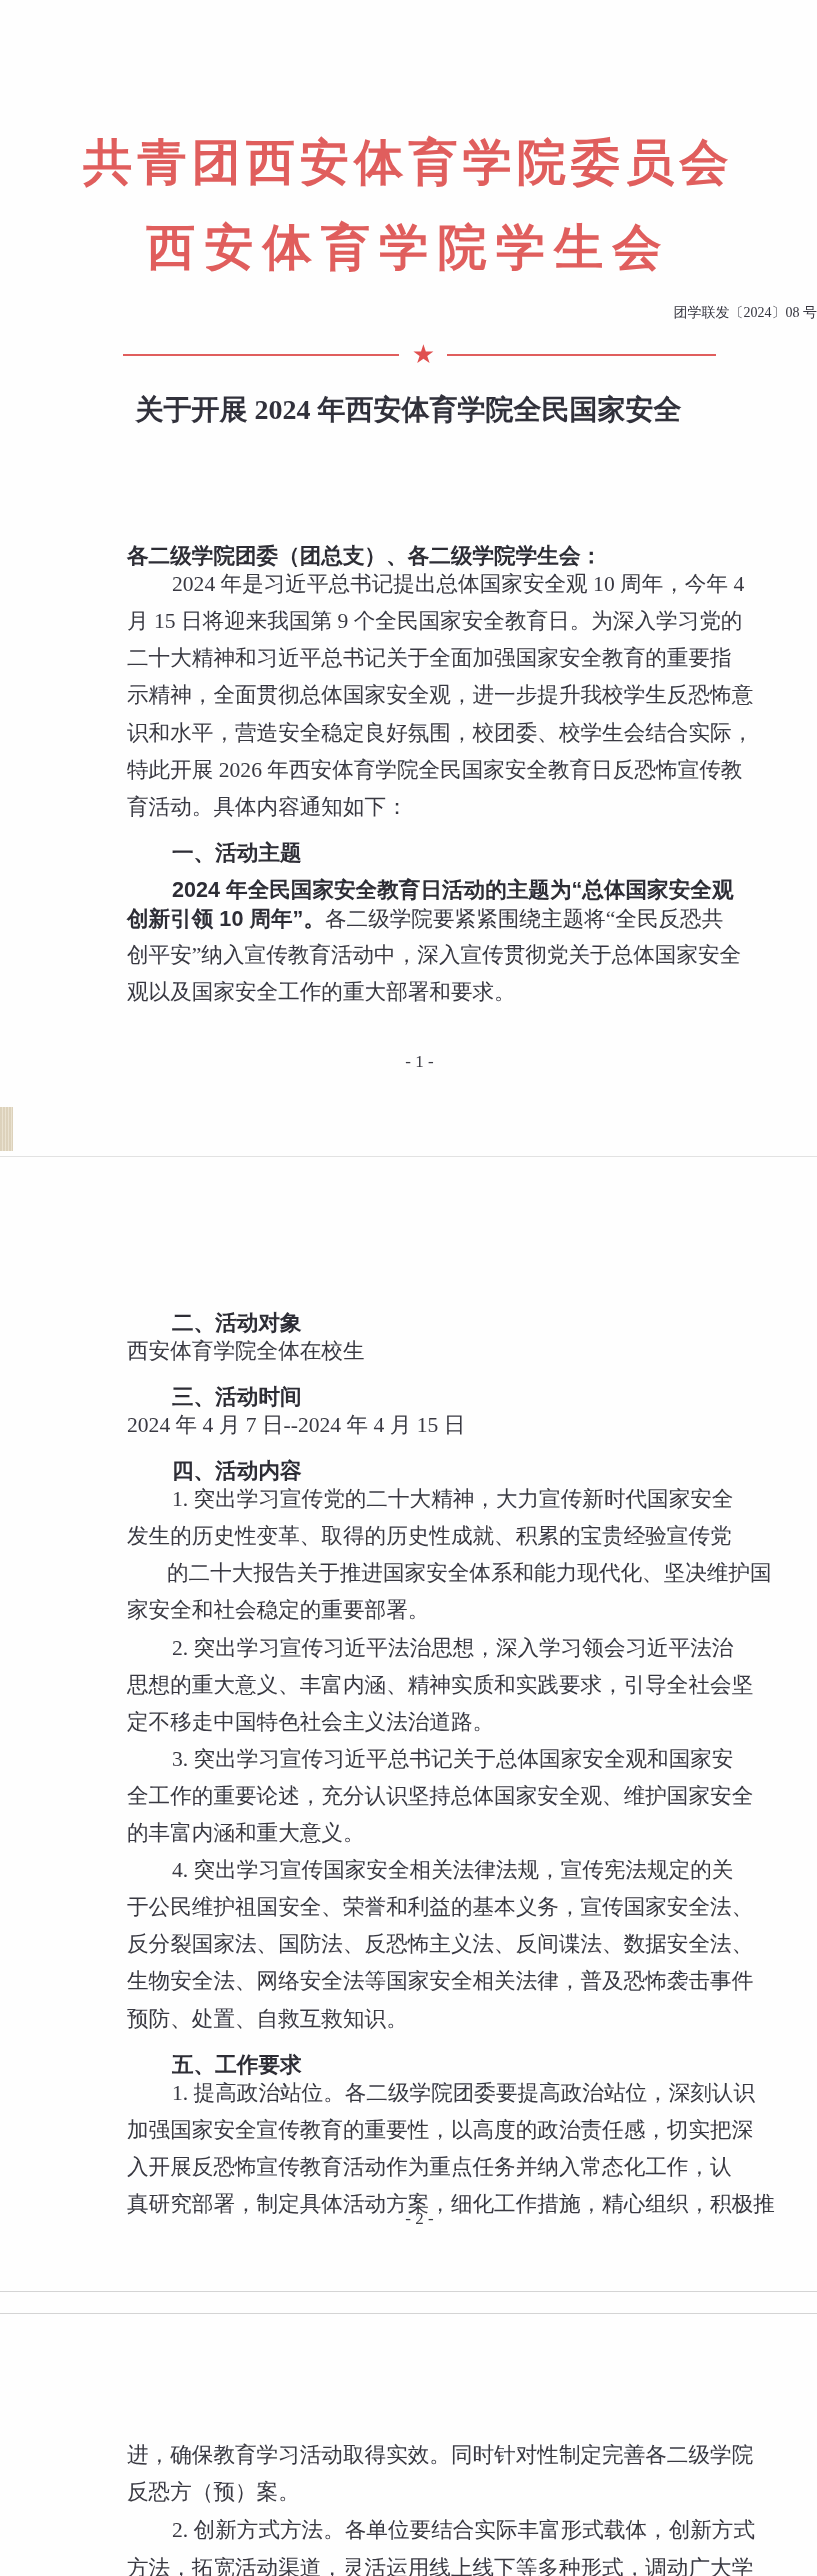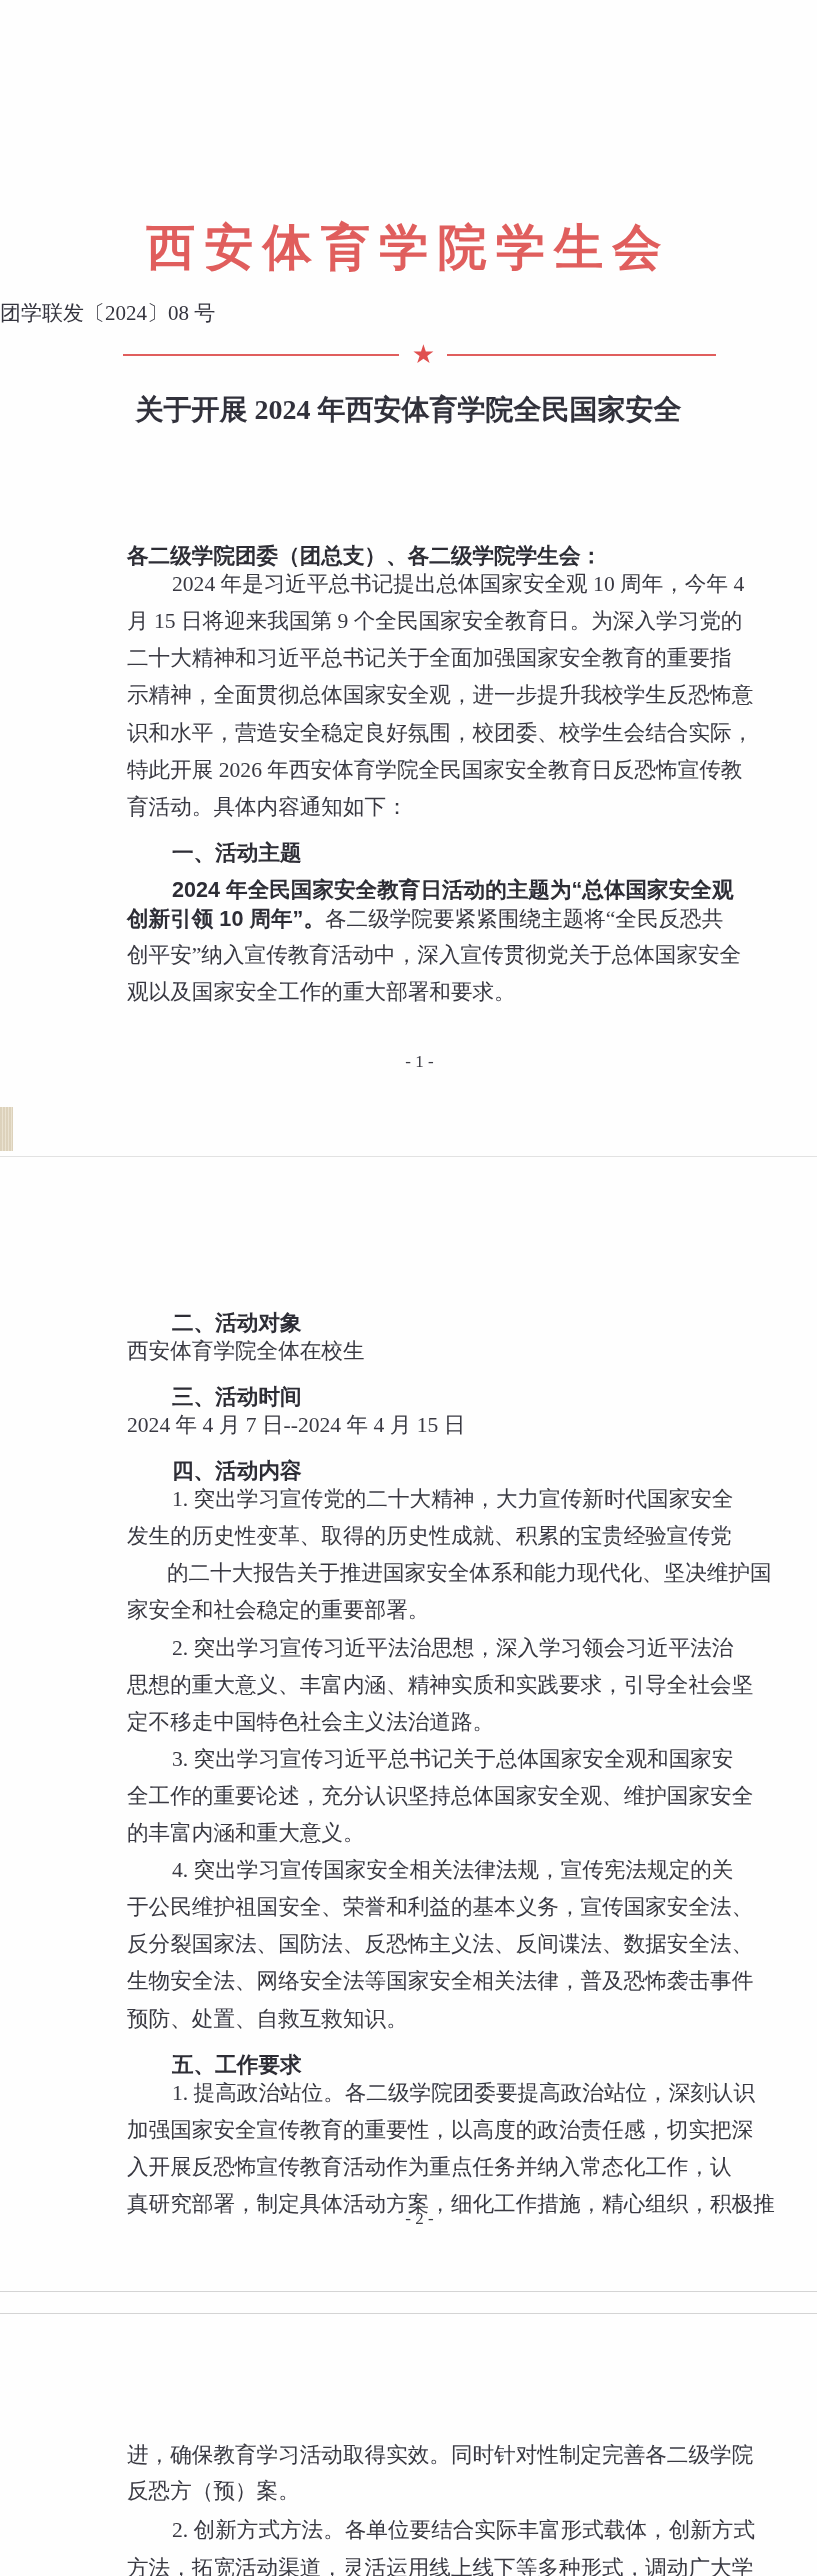--- a/index.html
+++ b/index.html
@@ -10,21 +10,21 @@
     font-family:"Liberation Serif","DejaVu Serif",serif;
     color:#35353d;
     overflow:hidden;
   }
   .abs{position:absolute;}
   .nowrap{white-space:nowrap;}
   
   .redhead{left:0;width:100%;text-align:center;color:#e05e5d;font-weight:700;line-height:1;}
   .red1{top:138px;font-size:49px;letter-spacing:5.2px;}
   .red2{top:223px;font-size:49px;letter-spacing:9.3px;}
-  .docnum{left:0;top:303px;width:100%;text-align:left;font-size:21px;line-height:20.6px;color:#34343e;}
+  .docnum{left:0;top:303px;width:100%;text-align:right;font-size:14px;line-height:20.6px;color:#34343e;}
   .redline{top:354px;height:2.1px;background:#e05e5d;}
   .redline.l{left:123px;width:276px;}
   .redline.r{left:447px;width:269px;}
   .star-div{left:410px;top:341px;width:27px;text-align:center;font-size:26px;line-height:27px;color:#e0504f;}
   
   .doctitle{left:0;width:100%;text-align:center;font-weight:700;font-size:28px;line-height:32px;color:#31313b;}
   .t1{top:394px;}
   .t2{top:459px;}
   
   .bl{
@@ -40,20 +40,21 @@
   .psep{left:0;width:817px;height:0.5px;background:#e2e2e2;}
   .psep.dark{background:#d4d4d4;}
   .artifact{left:0;top:1107px;width:13.4px;height:44px;
     background:repeating-linear-gradient(90deg,#d9cdb4 0 1.5px,#e8dfcb 1.5px 3.1px);opacity:.9;}
 </style>
 </head>
 <body>
 
 <div id="document">
 
+  <div class="abs redhead red1 nowrap">共青团西安体育学院委员会</div>
   <div class="abs redhead red2 nowrap">西安体育学院学生会</div>
   <div class="abs docnum nowrap">团学联发〔2024〕08 号</div>
 
   <div class="abs redline l"></div>
   <div class="abs star-div">★</div>
   <div class="abs redline r"></div>
 
   <div class="abs doctitle t1 nowrap">关于开展 2024 年西安体育学院全民国家安全</div>
 
   <div class="abs">
@@ -105,19 +106,19 @@
       <div class="bl" style="top: 2186px;">真研究部署，制定具体活动方案，细化工作措施，精心组织，积极推</div>
     </div>
 
   <div class="abs pagenum" style="top:2209px;">- 2 -</div>
 
   <div class="abs psep dark" style="top:2291px;"></div>
   <div class="abs psep dark" style="top:2313px;"></div>
 
   <div class="abs p3">
       <div class="bl" style="top: 2436px;">进，确保教育学习活动取得实效。同时针对性制定完善各二级学院</div>
-      <div class="bl" style="top: 2473px; font-family: Liberation Mono, monospace;">反恐方（预）案。</div>
+      <div class="bl" style="top: 2473px;">反恐方（预）案。</div>
       <div class="bl ind" style="top: 2511px;">2. 创新方式方法。各单位要结合实际丰富形式载体，创新方式</div>
       <div class="bl" style="top: 2549px;">方法，拓宽活动渠道，灵活运用线上线下等多种形式，调动广大学</div>
     </div>
 
 </div>
 
 
 </body></html>

